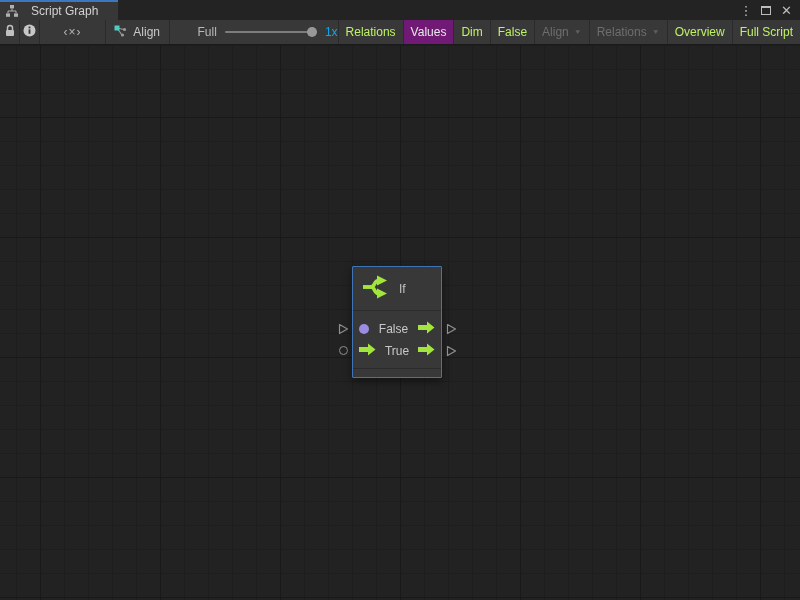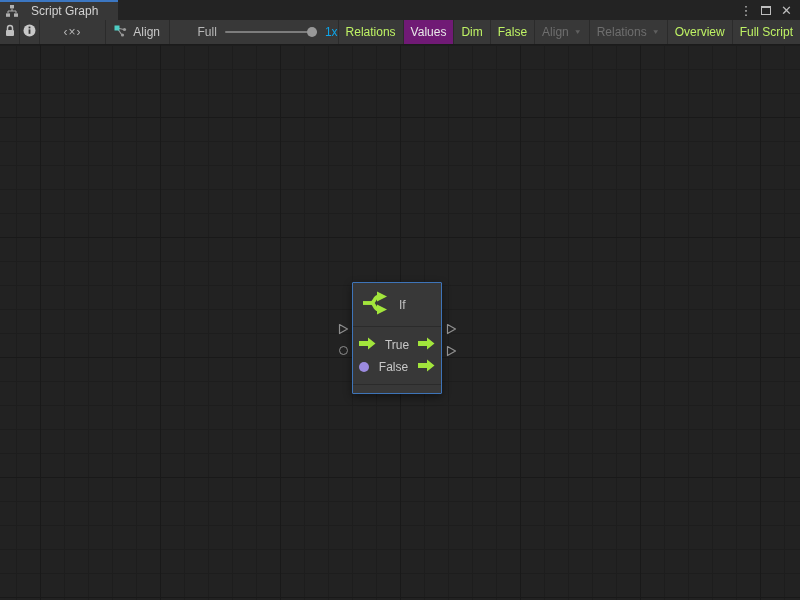--- a/index.html
+++ b/index.html
@@ -72,21 +72,21 @@
       linear-gradient(#191919 1px, transparent 1px),
       linear-gradient(90deg, #1d1d1d 1px, transparent 1px),
       linear-gradient(#1d1d1d 1px, transparent 1px);
     background-size: 120px 120px, 120px 120px, 24px 24px, 24px 24px;
     background-position: 40px 0, 0 72px, 16px 0, 0 0;
   }
 
   
   .node-wrap { position: absolute; left: 338px; top: 221px; width: 120px; height: 113px; }
   .node {
-    position: absolute; left: 14px; top: 16px; width: 90px; height: 112px;
+    position: absolute; left: 14px; top: 0; width: 90px; height: 112px;
     background: #383838; border: 1px solid #3e74b8; border-radius: 1px;
     box-shadow: 0 3px 8px rgba(0,0,0,0.45);
     display: flex; flex-direction: column; cursor: default;
   }
   .node-header {
     height: 44px; display: flex; align-items: center; gap: 8px; padding: 0 8px;
     border-bottom: 1px solid #2b2b2b;
   }
   .node-title { color: #c2c2c2; font-size: 12px; }
   .node-rows { padding: 7px 0 6px 0; }
@@ -208,42 +208,42 @@
               <path d="M2 14 H10 C14 14 13 8 17 7.5" stroke="#a2e53c" stroke-width="3.6" fill="none"></path>
               <path d="M2 14 H10 C14 14 13 20 17 20.5" stroke="#a2e53c" stroke-width="3.6" fill="none"></path>
               <polygon points="16,2.5 26,7.5 16,12.5" fill="#a2e53c"></polygon>
               <polygon points="16,15.5 26,20.5 16,25.5" fill="#a2e53c"></polygon>
             </svg>
           </span>
           <span class="node-title">If</span>
         </div>
 
         <div class="node-rows">
+          <div class="node-row">
+            <span class="dot-purple"></span>
+            <span class="port-label">False</span>
+            <span>
+              <svg width="17" height="13" viewBox="0 0 17 13">
+                <polygon points="0,4 9,4 9,0.5 16.5,6.5 9,12.5 9,9 0,9" fill="#a2e53c"></polygon>
+              </svg>
+            </span>
+          </div>
           <div class="node-row">
             <span>
               <svg width="17" height="13" viewBox="0 0 17 13">
                 <polygon points="0,4 9,4 9,0.5 16.5,6.5 9,12.5 9,9 0,9" fill="#a2e53c"></polygon>
               </svg>
             </span>
             <span class="port-label">True</span>
             <span>
               <svg width="17" height="13" viewBox="0 0 17 13">
                 <polygon points="0,4 9,4 9,0.5 16.5,6.5 9,12.5 9,9 0,9" fill="#a2e53c"></polygon>
               </svg>
             </span>
           </div>
-          <div class="node-row">
-            <span class="dot-purple"></span>
-            <span class="port-label">False</span>
-            <span>
-              <svg width="17" height="13" viewBox="0 0 17 13">
-                <polygon points="0,4 9,4 9,0.5 16.5,6.5 9,12.5 9,9 0,9" fill="#a2e53c"></polygon>
-              </svg>
-            </span>
-          </div>
         </div>
 
         <div class="node-footer"></div>
       </div>
 
       <div class="ext-port" style="left:108px; top:57px;">
         <svg width="11" height="12" viewBox="0 0 11 12">
           <polygon points="1.5,1.5 9.5,6 1.5,10.5" fill="none" stroke="#8f8f8f" stroke-width="1.2" stroke-linejoin="round"></polygon>
         </svg>
       </div>

